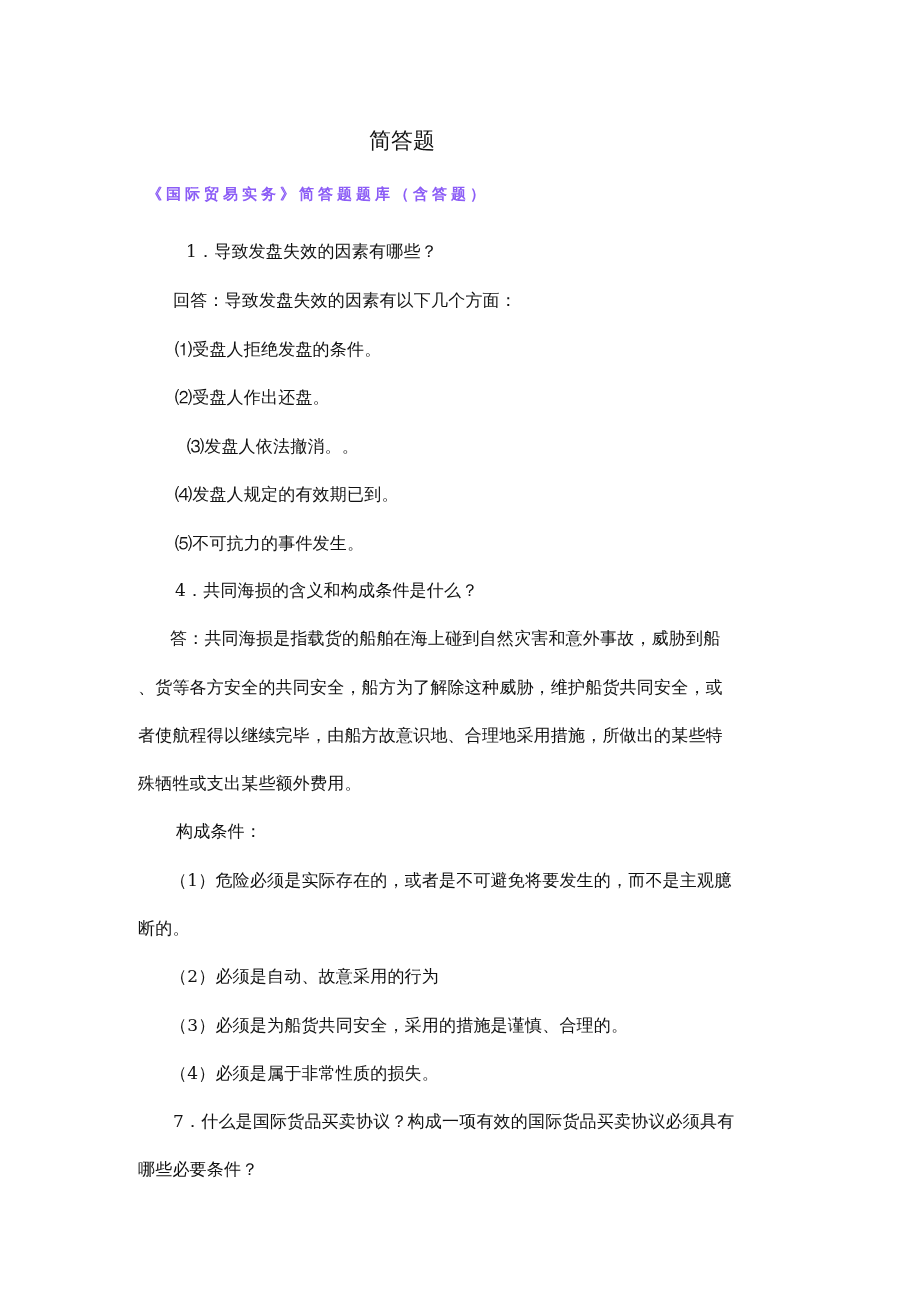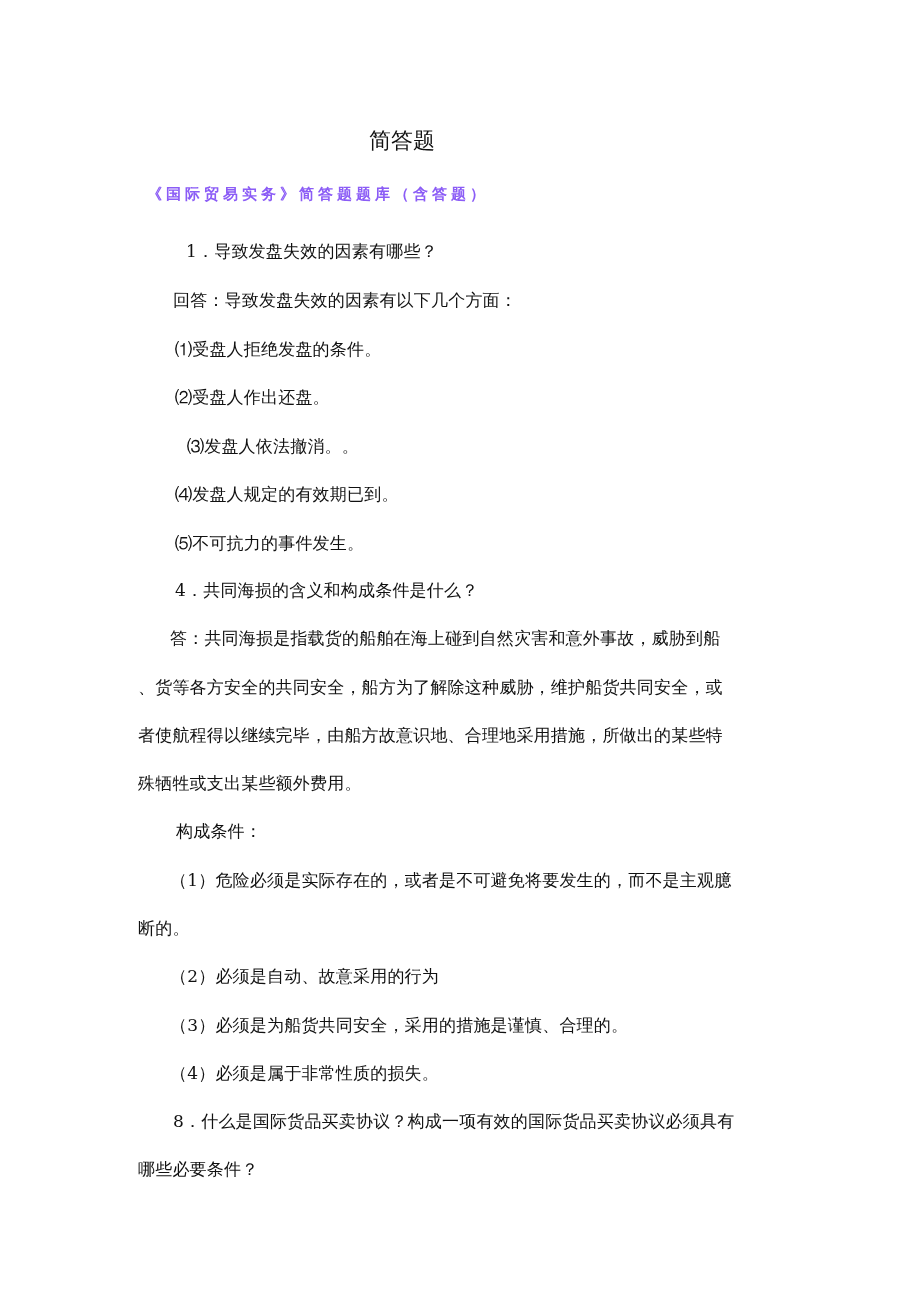--- a/index.html
+++ b/index.html
@@ -71,15 +71,15 @@
   <div class="line" style="top:677px;left:138px;">、货等各方安全的共同安全，船方为了解除这种威胁，维护船货共同安全，或</div>
   <div class="line" style="top:725px;left:138px;">者使航程得以继续完毕，由船方故意识地、合理地采用措施，所做出的某些特</div>
   <div class="line" style="top:773px;left:138px;text-align:right;">殊牺牲或支出某些额外费用。</div>
   <div class="line" style="top:821px;left:176px;">构成条件：</div>
   <div class="line" style="top:870px;left:170px;">（1）危险必须是实际存在的，或者是不可避免将要发生的，而不是主观臆</div>
   <div class="line" style="top:918px;left:138px;">断的。</div>
   <div class="line" style="top:966px;left:170px;">（2）必须是自动、故意采用的行为</div>
   <div class="line" style="top:1015px;left:170px;">（3）必须是为船货共同安全，采用的措施是谨慎、合理的。</div>
   <div class="line" style="top:1063px;left:170px;">（4）必须是属于非常性质的损失。</div>
 
-  <div class="line" style="top:1111px;left:173px;">8．什么是国际货品买卖协议？构成一项有效的国际货品买卖协议必须具有</div>
+  <div class="line" style="top:1111px;left:173px;">7．什么是国际货品买卖协议？构成一项有效的国际货品买卖协议必须具有</div>
   <div class="line" style="top:1159px;left:138px;">哪些必要条件？</div>
 </div>
 
 </body></html>

